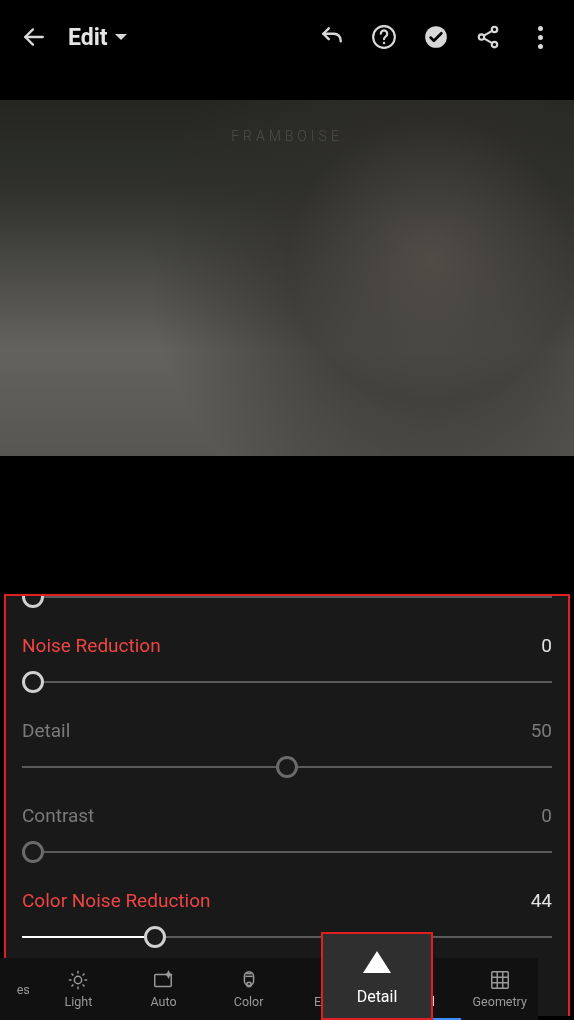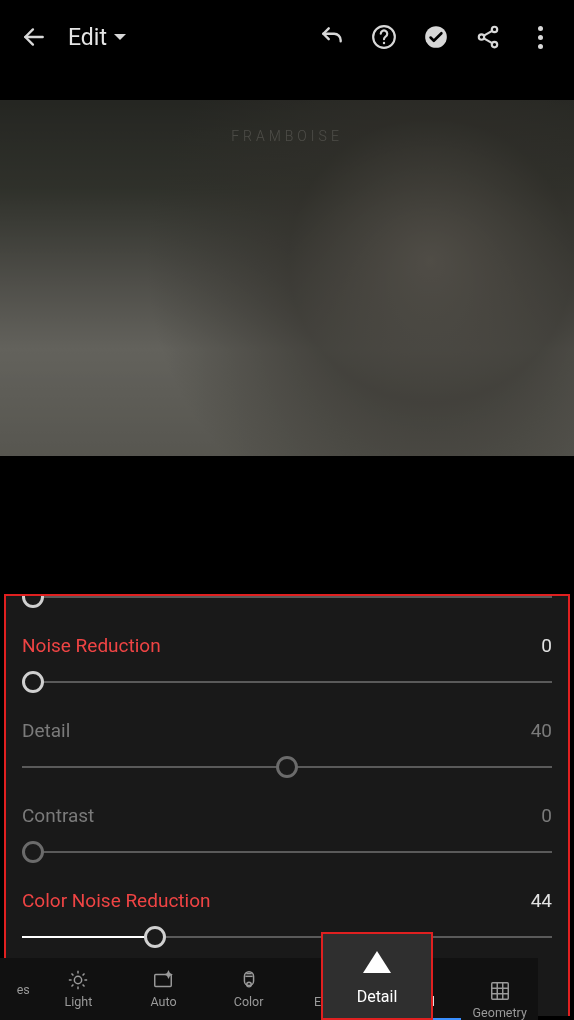--- a/index.html
+++ b/index.html
@@ -1,20 +1,20 @@
 <!DOCTYPE html>
 <html><head>
 <meta charset="utf-8">
 <style>
   * { box-sizing: border-box; margin: 0; padding: 0; }
   html, body { width: 574px; height: 1020px; overflow: hidden; background: #000; font-family: -apple-system, "Segoe UI", Roboto, Arial, sans-serif; color: #e0e0e0; }
   .top-bar { height: 74px; display: flex; align-items: center; padding: 0 12px; gap: 8px; }
   .top-icon { width: 44px; height: 44px; display: flex; align-items: center; justify-content: center; color: #d8d8d8; cursor: pointer; }
   .top-icon svg { width: 26px; height: 26px; }
-  .edit-menu { display: flex; align-items: center; color: #e5e5e5; font-size: 23px; font-weight: 400; cursor: pointer; margin-left: 4px; }
+  .edit-menu { display: flex; align-items: center; color: #e5e5e5; font-size: 23px; font-weight: 700; cursor: pointer; margin-left: 4px; }
   .edit-menu .caret { margin-left: 6px; display: inline-flex; }
   .top-spacer { flex: 1; }
   .photo-area { position: relative; width: 574px; height: 356px; background: #000; margin-top: 26px; }
   .photo-placeholder {
     width: 100%; height: 100%;
     background:
       radial-gradient(circle at 75% 45%, rgba(150,140,120,0.9) 0%, rgba(90,85,70,0.6) 30%, rgba(40,40,35,0) 60%),
       linear-gradient(180deg, #424539 0%, #555a47 25%, #8e8c7c 50%, #b5b2a0 70%, #a09d8a 100%);
     filter: brightness(0.55) saturate(0.6);
     position: relative;
@@ -28,21 +28,21 @@
   .slider-head .value { color: #e2e2e2; }
   .slider-head.dim .label, .slider-head.dim .value { color: #7a7a7a; }
   .track { position: relative; height: 30px; }
   .track-line { position: absolute; left: 0; right: 0; top: 50%; height: 2px; background: #5a5a5a; transform: translateY(-50%); }
   .track-fill { position: absolute; left: 0; top: 50%; height: 2px; background: #ffffff; transform: translateY(-50%); }
   .thumb { position: absolute; top: 50%; width: 22px; height: 22px; border-radius: 50%; border: 3px solid #d0d0d0; background: #1a1a1a; transform: translate(-50%, -50%); }
   .thumb.dim { border-color: #6b6b6b; }
   .bottom-bar { position: absolute; bottom: 0; left: 0; width: 538px; height: 62px; background: #111; display: flex; align-items: center; }
   .tab { flex: 1; display: flex; flex-direction: column; align-items: center; justify-content: center; gap: 3px; color: #9a9a9a; font-size: 12.5px; cursor: pointer; min-width: 0; height: 100%; position: relative; }
   .tab.cut-left { flex: 0.35; align-items: flex-end; padding-right: 6px; }
-  .tab.cut-right { flex: 0.9; justify-content: flex-end; }
+  .tab.cut-right { flex: 0.9; }
   .tab svg { width: 22px; height: 22px; }
   .tab.active { color: #fff; }
   .detail-popup { position: absolute; bottom: 0; left: 321px; width: 112px; height: 88px; background: #2f2f2f; border: 2px solid #e02020; display: flex; flex-direction: column; align-items: center; justify-content: flex-end; padding-bottom: 12px; z-index: 5; }
   .detail-popup .tri { width: 0; height: 0; border-left: 14px solid transparent; border-right: 14px solid transparent; border-bottom: 22px solid #ffffff; margin-bottom: 14px; }
   .detail-popup .lbl { color: #ffffff; font-size: 16px; }
   .detail-underline { position: absolute; bottom: 0; left: 0; right: 0; height: 2px; background: #3a8fff; }
   .dots { display: flex; flex-direction: column; gap: 4px; align-items: center; }
   .dots span { width: 5px; height: 5px; border-radius: 50%; background: #d8d8d8; }
 </style>
 </head>
@@ -124,21 +124,21 @@
       </div>
       <div class="track">
         <div class="track-line"></div>
         <div class="thumb" style="left:2%"></div>
       </div>
     </div>
 
     <div class="slider-group">
       <div class="slider-head dim">
         <span class="label">Detail</span>
-        <span class="value">40</span>
+        <span class="value">50</span>
       </div>
       <div class="track">
         <div class="track-line"></div>
         <div class="thumb dim" style="left:50%"></div>
       </div>
     </div>
 
     <div class="slider-group">
       <div class="slider-head dim">
         <span class="label">Contrast</span>

